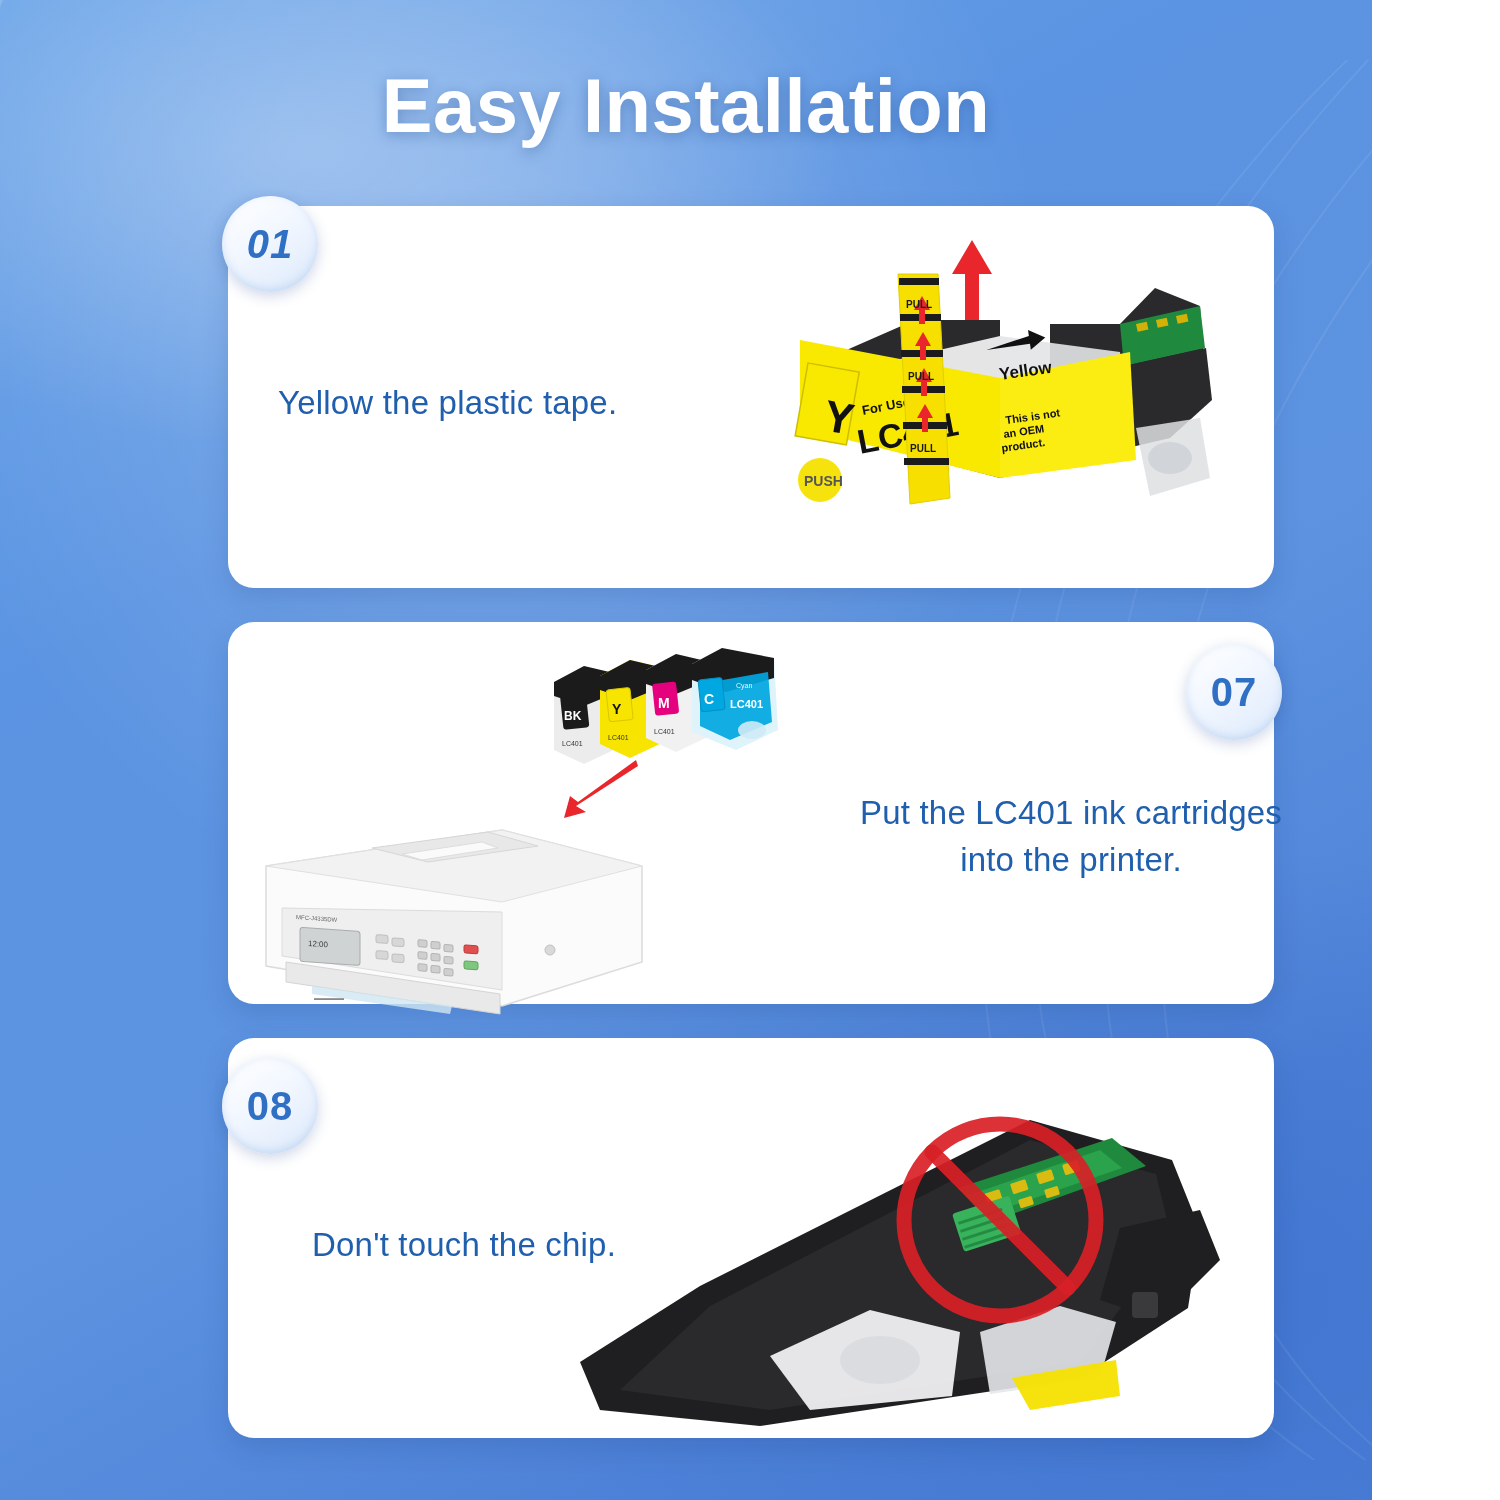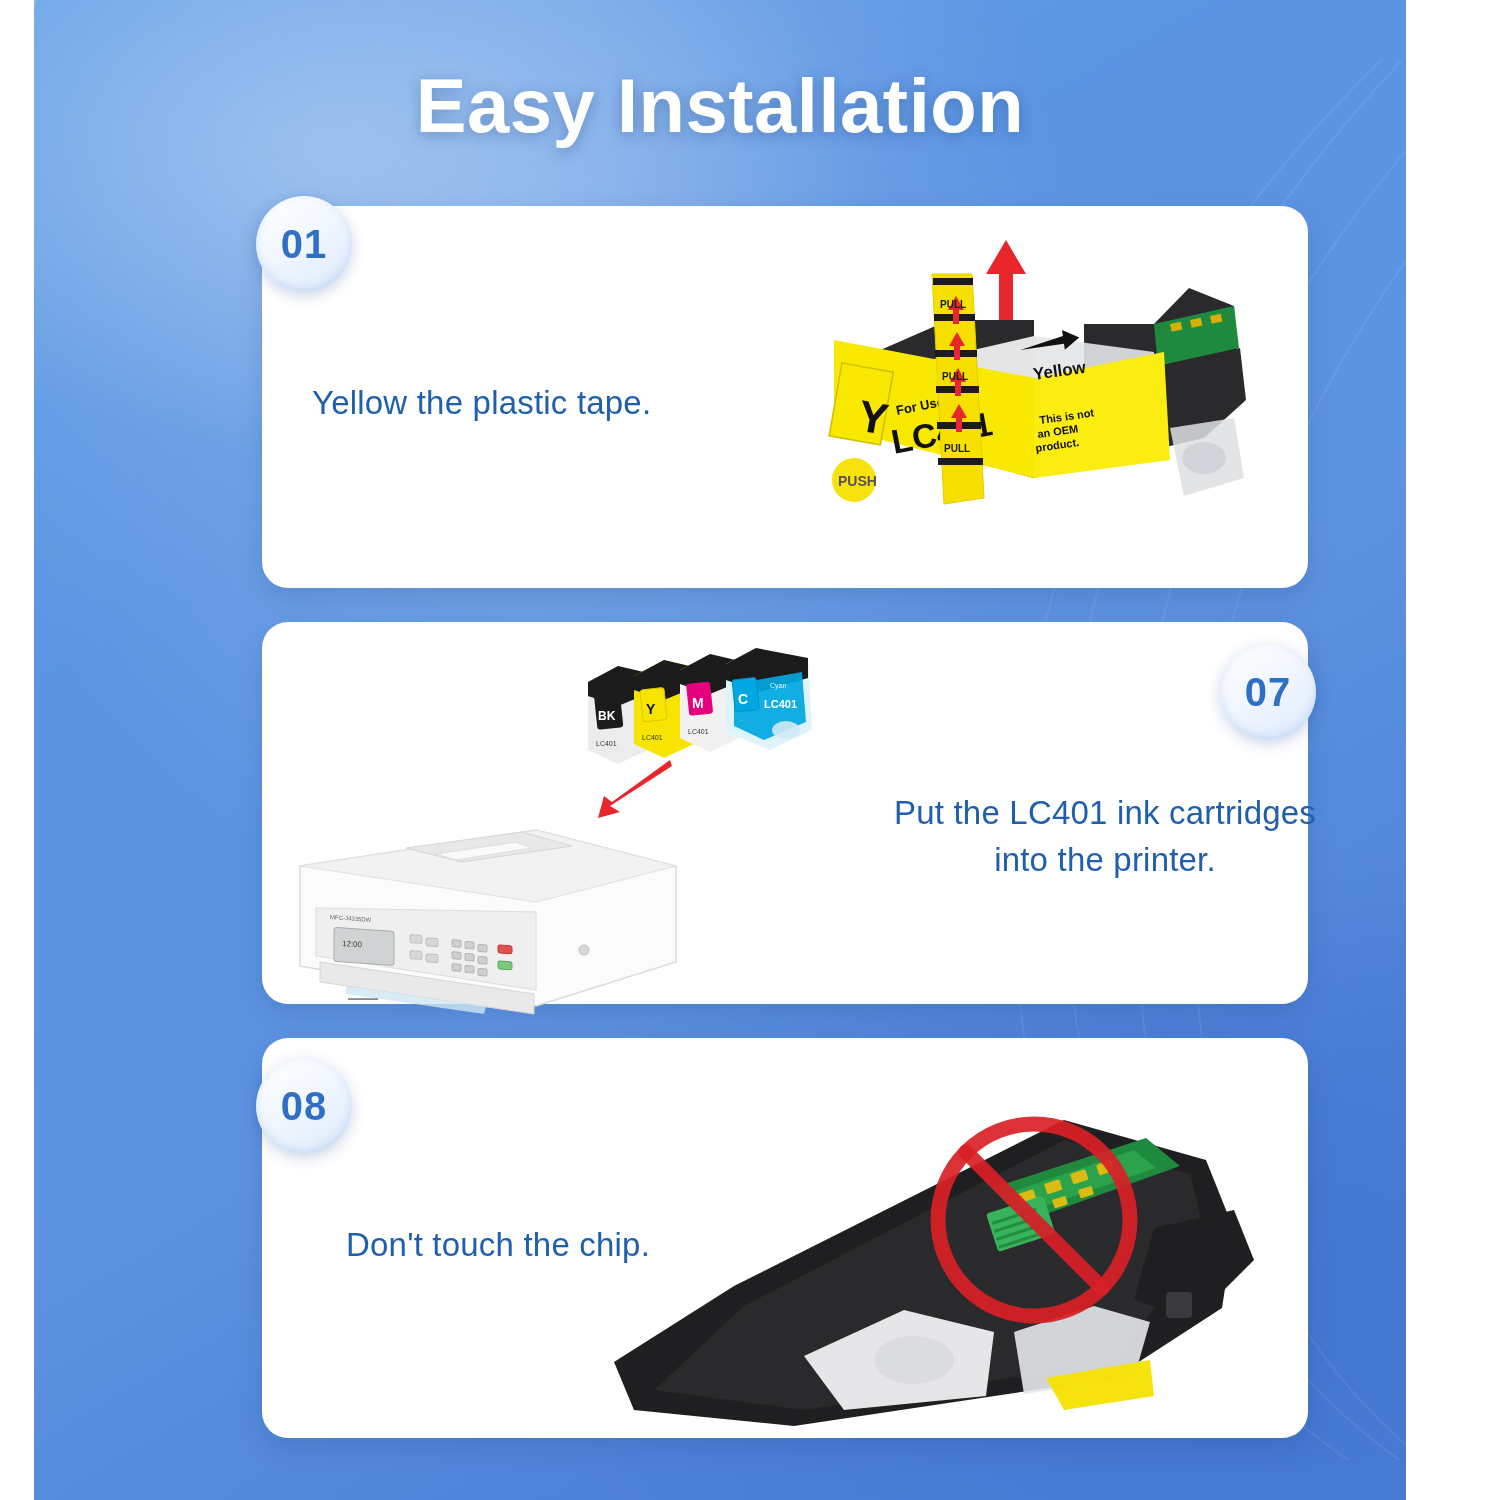--- a/index.html
+++ b/index.html
@@ -17,21 +17,20 @@
   .poster {
     position: relative;
     width: 1372px;
     height: 1500px;
     box-sizing: border-box;
     background:
       radial-gradient(ellipse 900px 500px at 22% 10%, rgba(255,255,255,0.28), rgba(255,255,255,0) 60%),
       radial-gradient(ellipse 1100px 700px at 85% 85%, rgba(40,90,190,0.30), rgba(40,90,190,0) 62%),
       linear-gradient(150deg, #6aa4e8 0%, #5b94e2 30%, #5d93e0 55%, #4e82d8 80%, #4a7ed6 100%);
     overflow: hidden;
-    margin-left: 34px;
   }
 
   
   .bg-streaks {
     position: absolute;
     inset: 0;
     background:
       linear-gradient(115deg, rgba(255,255,255,0.10) 0 2px, rgba(255,255,255,0) 2px 60px),
       linear-gradient(108deg, rgba(255,255,255,0.07) 0 3px, rgba(255,255,255,0) 3px 110px),
       linear-gradient(125deg, rgba(255,255,255,0.05) 0 4px, rgba(255,255,255,0) 4px 170px);
@@ -90,21 +89,21 @@
     background: linear-gradient(145deg, #ffffff 0%, #f2f7ff 45%, #dce9fb 100%);
     box-shadow: 0 4px 14px rgba(30,70,150,0.22), inset 0 -3px 8px rgba(140,180,230,0.35);
     display: flex;
     align-items: center;
     justify-content: center;
     color: #2f6fc4;
     font-size: 40px;
     font-weight: bold;
     letter-spacing: 1px;
   }
-  .badge-1 { left: 222px; top: 196px; }
+  .badge-1 { left: 222px; top: 196px; font-style: italic; }
   .badge-2 { left: 1186px; top: 644px; }
   .badge-3 { left: 222px; top: 1058px; }
 
   .card-text {
     position: absolute;
     color: #1f5fae;
     font-size: 33px;
     line-height: 1.42;
     font-weight: normal;
     letter-spacing: 0.2px;

